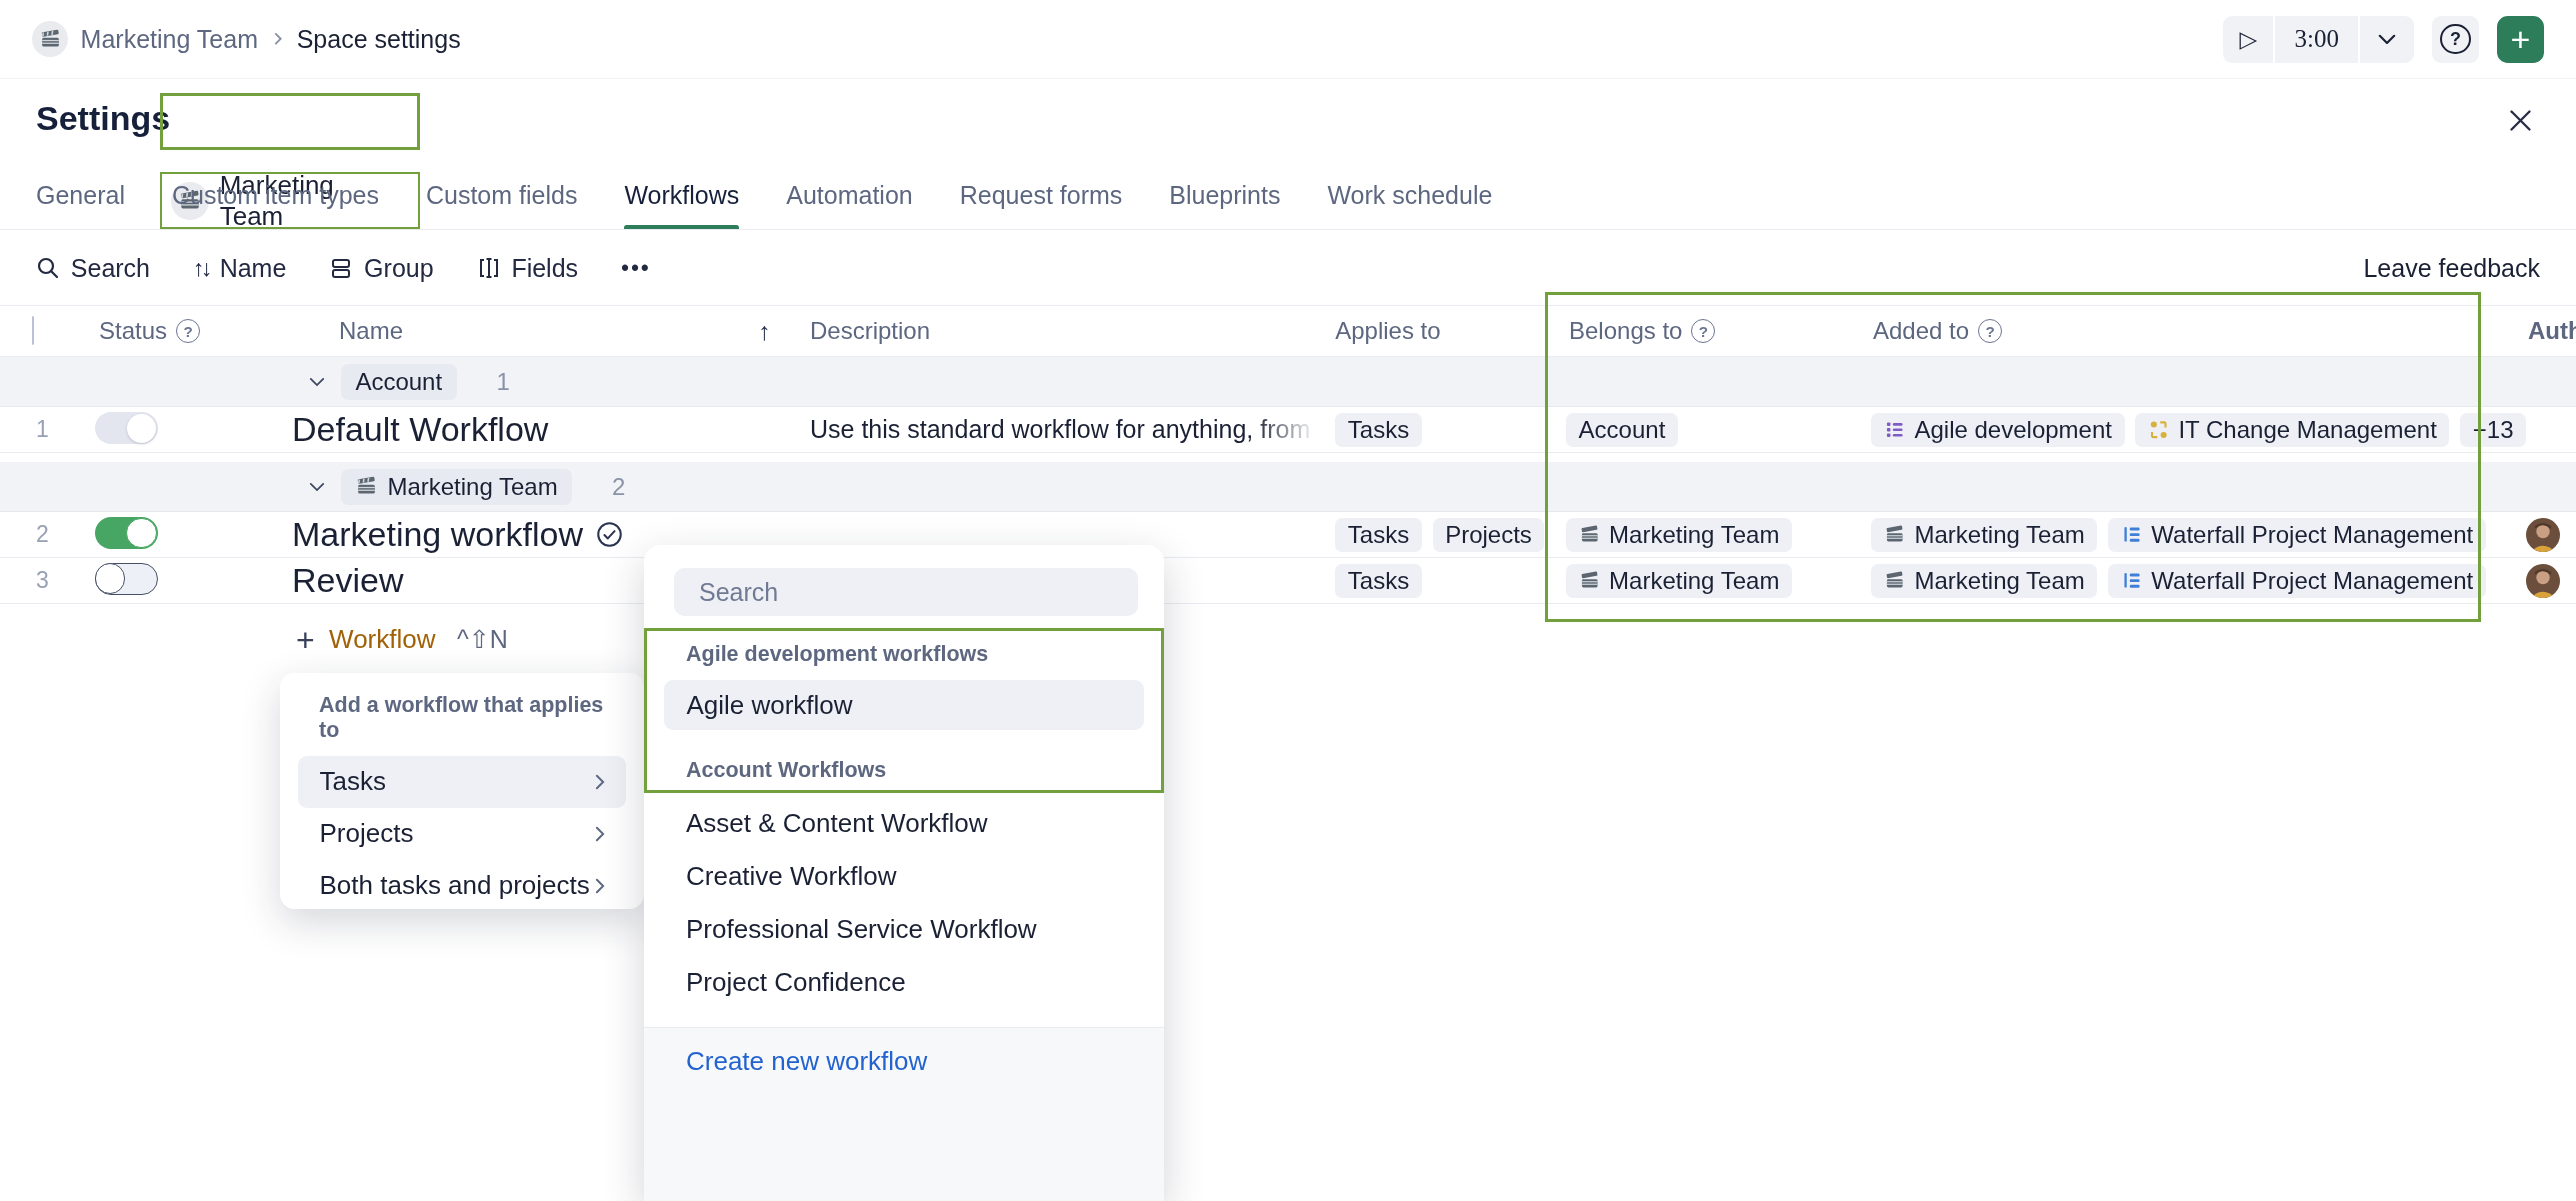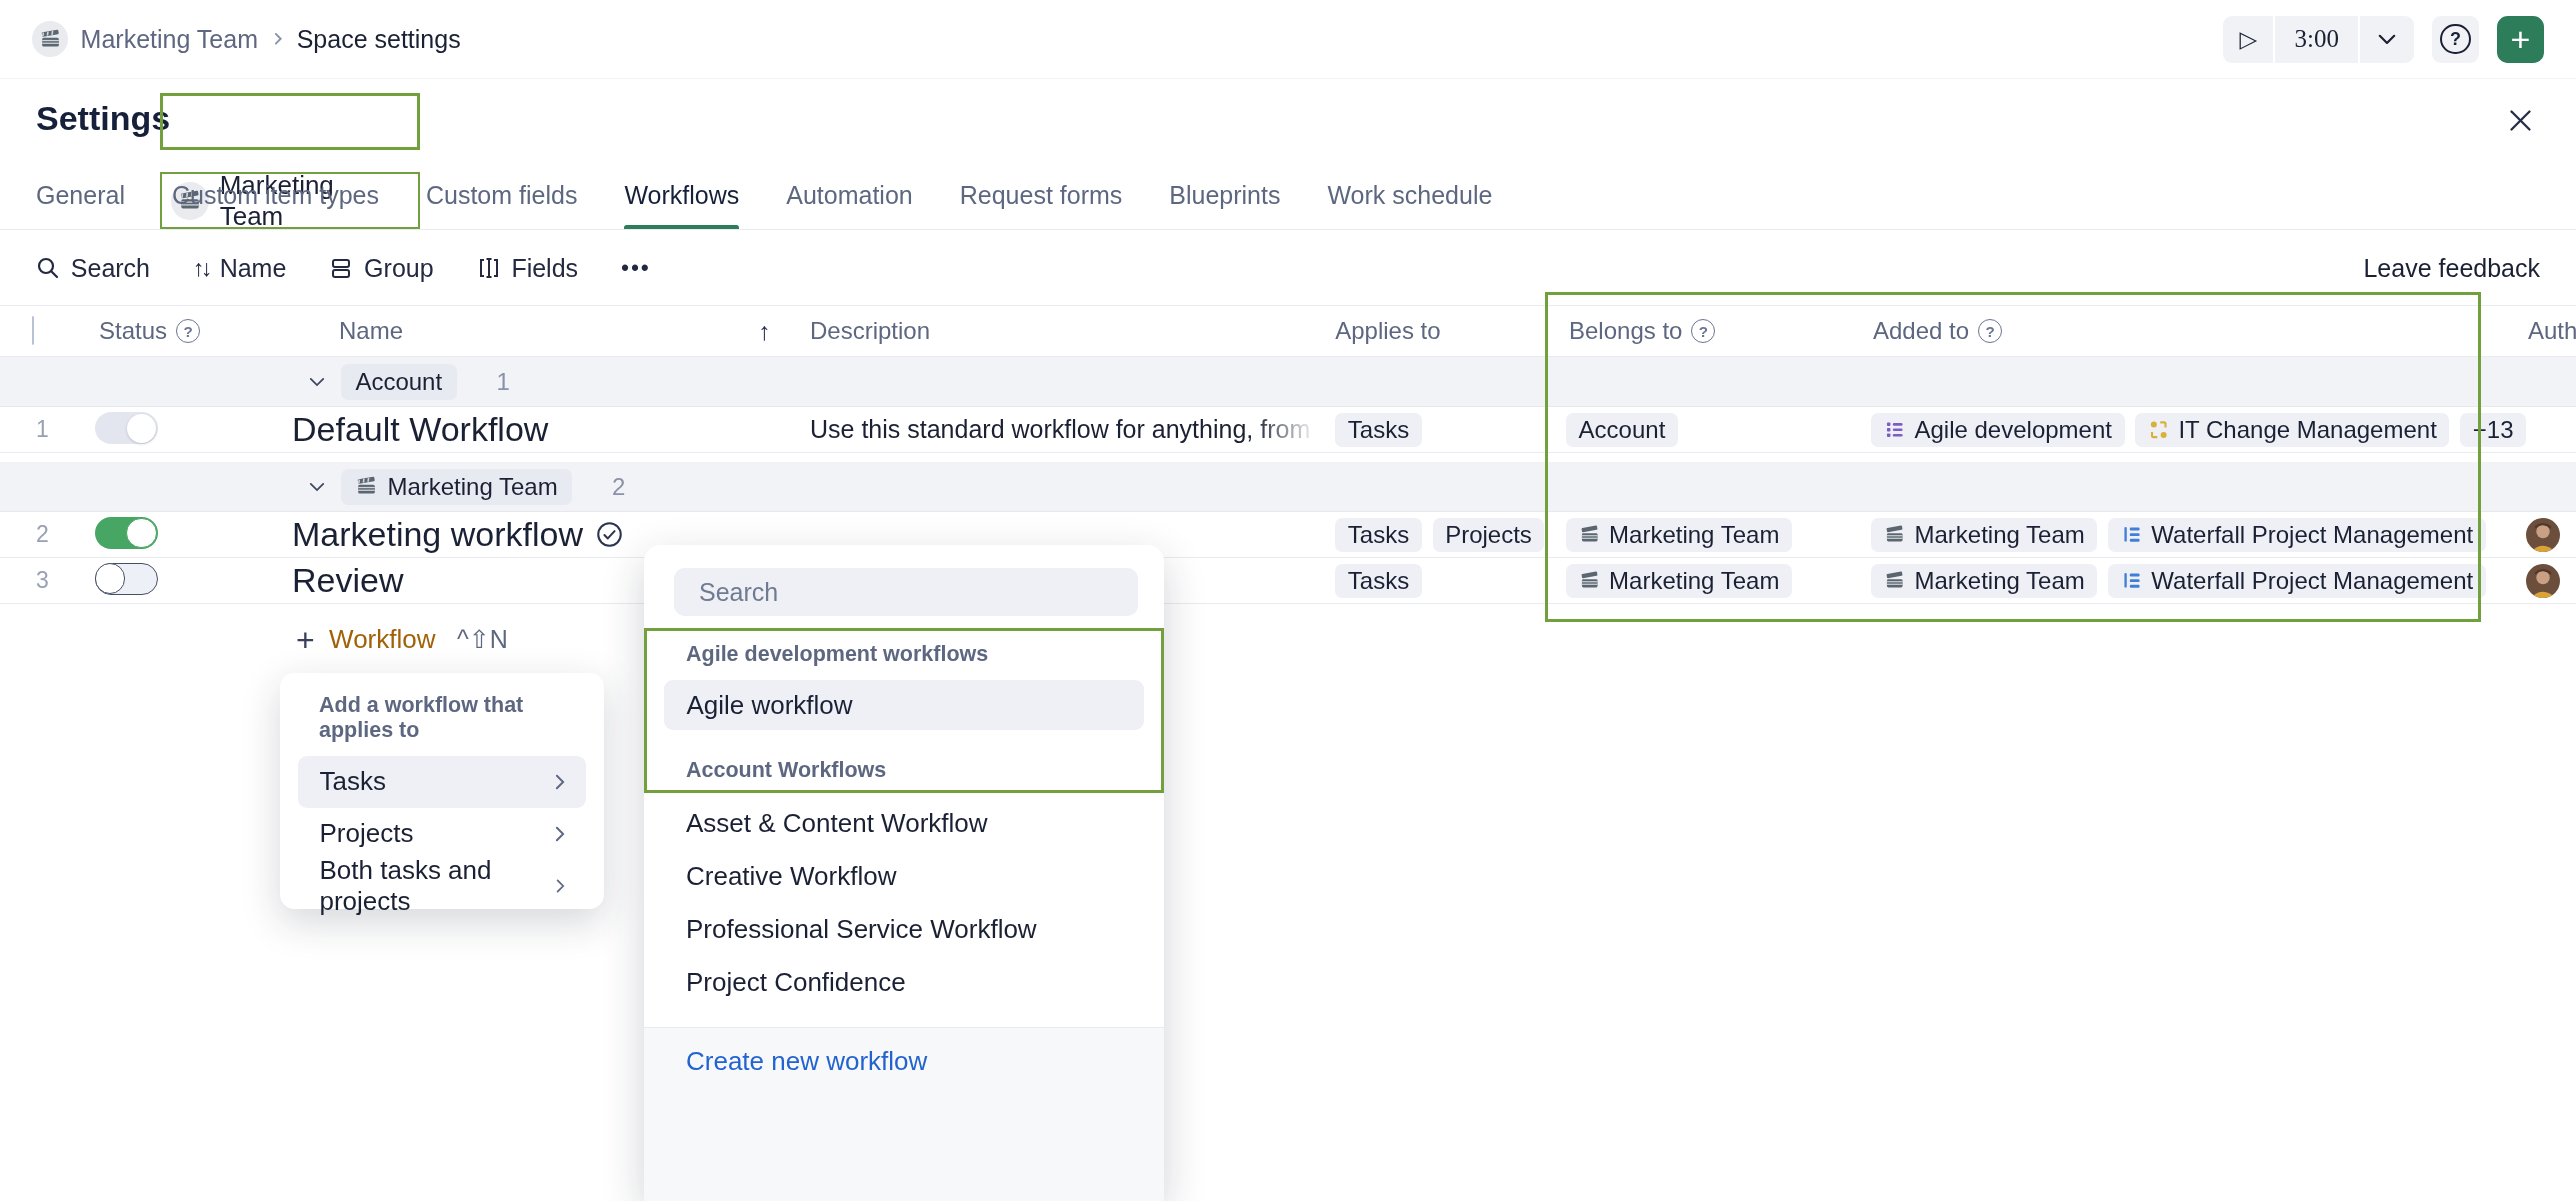--- a/index.html
+++ b/index.html
@@ -58,21 +58,21 @@
   .qmark{width:24px;height:24px;border:1.8px solid #6b7490;border-radius:50%;display:inline-flex;align-items:center;justify-content:center;
     font-size:15.2px;font-weight:bold;color:#6b7490;flex:0 0 auto;}
   .checkbox{width:27px;height:30px;border:1.8px solid #b9c1d6;border-radius:7.2px;background:#edf0f7;margin-left:32px;}
   .th-status{padding-left:18px;}
   .th-name{padding-left:47px;justify-content:space-between;padding-right:5.4px;}
   .sort-up{color:#2a3350;font-size:25px;}
   .th-desc{padding-left:34px;}
   .th-applies{padding-left:7.2px;}
   .th-belongs{padding-left:23px;}
   .th-added{padding-left:16px;}
-  .th-author{padding-left:25px;overflow:hidden;white-space:nowrap;}
+  .th-author{padding-left:25px;overflow:hidden;white-space:nowrap;font-weight:bold;}
 
   .group-row{height:50px;background:#f2f3f7;border-bottom:0.9px solid #e6e8ee;display:flex;align-items:center;padding-left:309px;}
   .group-row .gchev{flex:0 0 auto;}
   .group-pill{margin-left:16px;height:36px;border-radius:7.2px;background:#e8eaf1;display:flex;align-items:center;gap:9px;padding:0 14.4px;font-size:24px;color:#1b2134;}
   .group-count{margin-left:40px;font-size:24px;color:#8a92a8;}
 
   .data-row{height:46px;border-bottom:0.9px solid #e9ebf1;}
   .spacer{height:9px;}
   .row-num{font-size:23px;color:#98a0b4;padding-left:36px;}
   .cell-status{padding-left:14.4px;}
@@ -103,21 +103,21 @@
   .anno-columns{left:1545px;top:292px;width:936px;height:330px;z-index:8;}
   .anno-menu{left:644px;top:628px;width:520px;height:165px;z-index:8;}
 
   
   .add-workflow{position:absolute;left:296px;top:619px;height:41px;display:flex;align-items:center;gap:14.4px;z-index:2;}
   .add-workflow .plus{font-size:32px;color:#39405a;line-height:1;}
   .add-workflow .lbl{font-size:26px;color:#a16207;}
   .add-workflow .shortcut{font-size:25px;color:#5d6780;margin-left:7.2px;}
 
   
-  .menu1{position:absolute;left:280px;top:673px;width:324px;height:236px;background:#fff;border-radius:14.4px;z-index:5;
+  .menu1{position:absolute;left:280px;top:673px;width:364px;height:236px;background:#fff;border-radius:14.4px;z-index:5;
     box-shadow:0 12.6px 39px rgba(30,36,56,.18);padding-top:20px;}
   .menu1-header{padding:0 39px;font-size:21.5px;font-weight:bold;color:#5d6780;margin-bottom:12.6px;}
   .menu1-item{height:52px;margin:0 18px;padding:0 21.5px;border-radius:9px;display:flex;align-items:center;justify-content:space-between;
     font-size:26px;color:#1b2134;}
   .menu1-item.hl{background:#eef0f5;}
 
   
   .panel2{position:absolute;left:644px;top:545px;width:520px;height:657px;background:#fff;border-radius:16px;z-index:6;
     box-shadow:0 14.4px 43px rgba(30,36,56,.20);padding-top:23px;display:flex;flex-direction:column;}
   .search-box{margin:0 27px 0 30px;width:464px;height:48px;border-radius:10.8px;background:#eef0f5;display:flex;align-items:center;padding:0 25px;}

